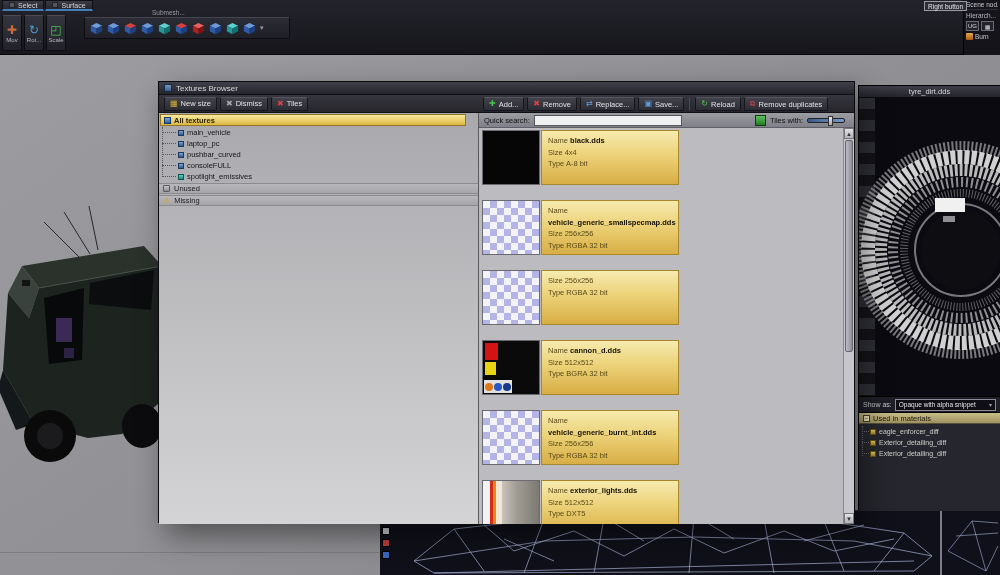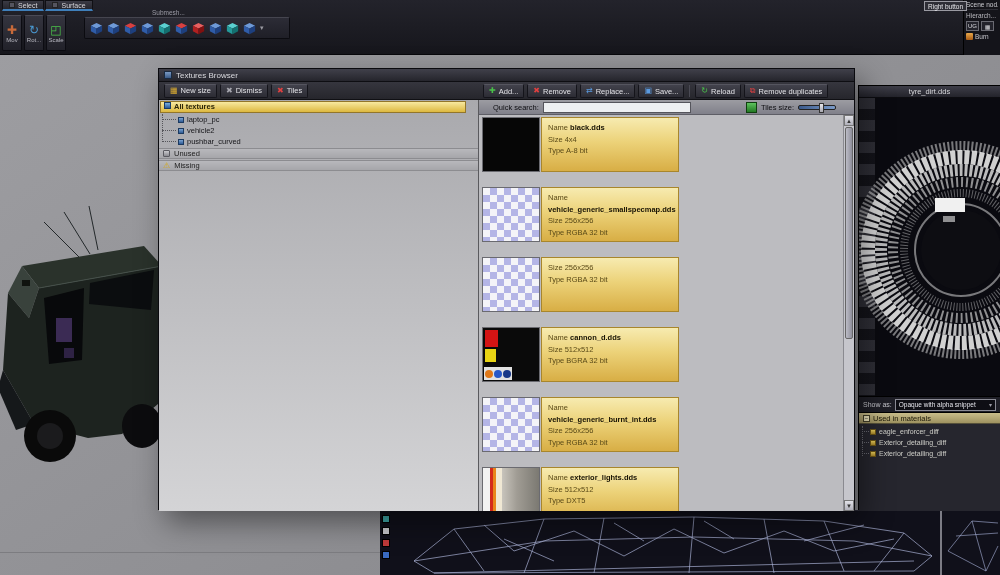--- a/index.html
+++ b/index.html
@@ -33,48 +33,48 @@
   .right-tip{position:absolute;top:1px;left:924px;height:10px;padding:0 3px;background:#2e2e36;border:1px solid #9a9aa2;color:#e8e8ec;font-size:6.5px;display:flex;align-items:center;z-index:6}
   .scene-panel{position:absolute;top:0;left:963px;width:37px;height:55px;background:#14141a;border-left:1px solid #000;color:#c9c9cf;font-size:6.5px;padding:1px 2px}
   .scene-title{height:9px;border-bottom:1px solid #2e2e36;overflow:hidden;white-space:nowrap}
   .hier{margin-top:2px;color:#b9b9bf;overflow:hidden;white-space:nowrap}
   .mini-row{display:flex;gap:2px;margin-top:2px}
   .mini-btn{min-width:13px;height:10px;background:#23232b;border:1px solid #6a6a72;color:#d9d9de;font-size:6px;display:flex;align-items:center;justify-content:center}
   .burn-row{display:flex;align-items:center;gap:2px;margin-top:2px}
   .burn-ico{width:7px;height:7px;background:linear-gradient(#e8a84a,#a85a14);border-radius:1px}
 
   
-  .tb{position:absolute;left:158px;top:68px;width:697px;height:442px;background:#2a2a32;border:1px solid #0a0a0e;box-shadow:8px 12px 28px rgba(0,0,0,.45);z-index:10}
+  .tb{position:absolute;left:158px;top:81px;width:697px;height:442px;background:#2a2a32;border:1px solid #0a0a0e;box-shadow:8px 12px 28px rgba(0,0,0,.45);z-index:10}
   .tb-title{height:13px;background:linear-gradient(#40404a,#25252c);display:flex;align-items:center;gap:4px;padding:0 5px;color:#d9d9de;font-size:8px;border-bottom:1px solid #0e0e12}
   .tb-title .ico{width:8px;height:8px;background:linear-gradient(#7a9ac4,#3a5a88);border:1px solid #1a2a40}
   .tb-toolbar{height:18px;background:linear-gradient(#36363e,#26262c);border-bottom:1px solid #101014;position:relative;display:flex;align-items:center;gap:3px;padding:0 5px}
   .btn{display:flex;align-items:center;gap:3px;height:14px;padding:0 5px;background:linear-gradient(#42424c,#2c2c34);border:1px solid #14141a;border-top-color:#55555f;border-radius:2px;color:#e2e2e6;font-size:7.5px;white-space:nowrap}
   .bi{font-size:8px;line-height:8px}
   .bi-gold{color:#e0b030}.bi-gray{color:#a8a8b0}.bi-red{color:#e04040}.bi-green{color:#4ac24a}.bi-blue{color:#5a9ae0}
   .actions{position:absolute;left:324px;top:2px;display:flex;align-items:center;gap:3px}
   .vsep{width:1px;height:12px;background:#121218;border-right:1px solid #4a4a54;margin:0 2px}
   .tb-content{display:flex;height:411px}
 
   
   .tree{width:320px;background:linear-gradient(#a9a9ad,#d4d4d6);border-right:1px solid #5a5a5e;overflow:hidden}
-  .tree-hdr{height:12px;margin:1px 12px 0 1px;background:linear-gradient(#f8e9a0,#ddb83f);border:1px solid #93762a;display:flex;align-items:flex-start;gap:3px;padding:0 3px;font-size:7.5px;font-weight:bold;color:#2a2408}
+  .tree-hdr{height:12px;margin:1px 12px 0 1px;background:linear-gradient(#f8e9a0,#ddb83f);border:1px solid #93762a;display:flex;align-items:center;gap:3px;padding:0 3px;font-size:7.5px;font-weight:bold;color:#2a2408}
   .hdr-ico{width:7px;height:7px;background:linear-gradient(#7ab0e0,#2a5a9a);border:1px solid #173a66}
   .tree-items{padding-left:10px;position:relative;margin-top:1px}
   .tree-items::before{content:"";position:absolute;left:3px;top:0;bottom:5px;border-left:1px dotted #55555a}
   .titem{height:11px;display:flex;align-items:center;gap:3px;font-size:7.5px;color:#16161a;position:relative;padding-left:9px}
   .titem::before{content:"";position:absolute;left:-7px;top:5px;width:14px;border-top:1px dotted #55555a}
   .ticon{width:6px;height:6px;background:linear-gradient(#7aa4d4,#2d5a94);border:1px solid #1c3a60;flex:0 0 6px}
   .ticon.teal{background:linear-gradient(#5ad0c8,#1a8a82);border-color:#0e5a54}
   .trow{height:11px;display:flex;align-items:center;gap:4px;padding:0 4px;font-size:7.5px;color:#222;background:linear-gradient(#b8b8bc,#a6a6aa);border-top:1px solid #8c8c90;border-bottom:1px solid #8c8c90;margin-top:1px}
   .uicon{width:7px;height:7px;background:linear-gradient(#c8c8cc,#8a8a90);border:1px solid #5a5a60;border-radius:1px}
   .wicon{color:#d4a814;font-size:8px;line-height:8px}
 
   
   .listp{flex:1;background:#bcbcc0;position:relative;overflow:hidden}
-  .searchbar{height:15px;background:linear-gradient(#9c9ca2,#80808a);border-bottom:1px solid #5e5e66;display:flex;align-items:center;gap:4px;padding:0 14px;font-size:7.5px;color:#0e0e12}
+  .searchbar{height:15px;background:linear-gradient(#9c9ca2,#80808a);border-bottom:1px solid #5e5e66;display:flex;align-items:center;gap:4px;padding:0 5px;font-size:7.5px;color:#0e0e12}
   .searchbar input{flex:0 0 148px;height:11px;border:1px solid #55555c;background:#eef0f2;font-size:7.5px;padding:0 2px;font-family:"Liberation Sans",sans-serif}
   .grnbtn{width:11px;height:11px;background:linear-gradient(#5ec25e,#237a23);border:1px solid #0f3f0f;margin-left:auto}
   .slider{width:38px;height:5px;background:linear-gradient(90deg,#3a5a8c,#7a9ac8);border:1px solid #222;position:relative;border-radius:2px;margin-right:4px}
   .slider .th{position:absolute;left:55%;top:-3px;width:5px;height:10px;background:linear-gradient(#e8e8ec,#a8a8b0);border:1px solid #333}
   .entries{position:absolute;top:17px;left:3px;right:14px;bottom:0;overflow:hidden}
   .entry{display:flex;height:55px;margin-bottom:15px}
   .thumb{width:58px;height:55px;border:1px solid #6a6a70;flex:0 0 58px;position:relative;overflow:hidden}
   .info{width:138px;margin-left:1px;background:linear-gradient(#f7ebb0,#ecd279 45%,#d8ae45);border:1px solid #a8862c;padding:4px 6px;font-size:7.5px;color:#5a4a18;line-height:1.55}
   .info b{color:#171204}
   .t-black{background:#060606}
@@ -314,47 +314,55 @@
   <div class="tb-content">
 
     <div class="tree">
       <div class="tree-hdr">
         <span class="hdr-ico"></span>
         <span>All textures</span>
       </div>
       <div class="tree-items">
         <div class="titem">
             <span class="ticon"></span>
-            <span>laptop_pc</span>
+            <span>main_vehicle</span>
           </div>
         <div class="titem">
             <span class="ticon"></span>
-            <span>vehicle2</span>
+            <span>laptop_pc</span>
           </div>
         <div class="titem">
             <span class="ticon"></span>
             <span>pushbar_curved</span>
+          </div>
+        <div class="titem">
+            <span class="ticon"></span>
+            <span>consoleFULL</span>
+          </div>
+        <div class="titem">
+            <span class="ticon teal"></span>
+            <span>spotlight_emissives</span>
           </div>
       </div>
       <div class="trow">
         <span class="uicon"></span>
         <span>Unused</span>
       </div>
       <div class="trow">
         <span class="wicon">⚠</span>
         <span>Missing</span>
       </div>
     </div>
 
     <div class="listp">
       <div class="searchbar">
         <span>Quick search:</span>
         <input type="text" value="" style="">
         <span class="grnbtn"></span>
-        <span>Tiles size:</span>
+        <span>Tiles with:</span>
         <div class="slider">
             <span class="th"></span>
           </div>
       </div>
 
       <div class="entries">
         <div class="entry">
           <div class="thumb t-black"></div>
           <div class="info">
             <div><span>Name</span> <b>black.dds</b></div>

